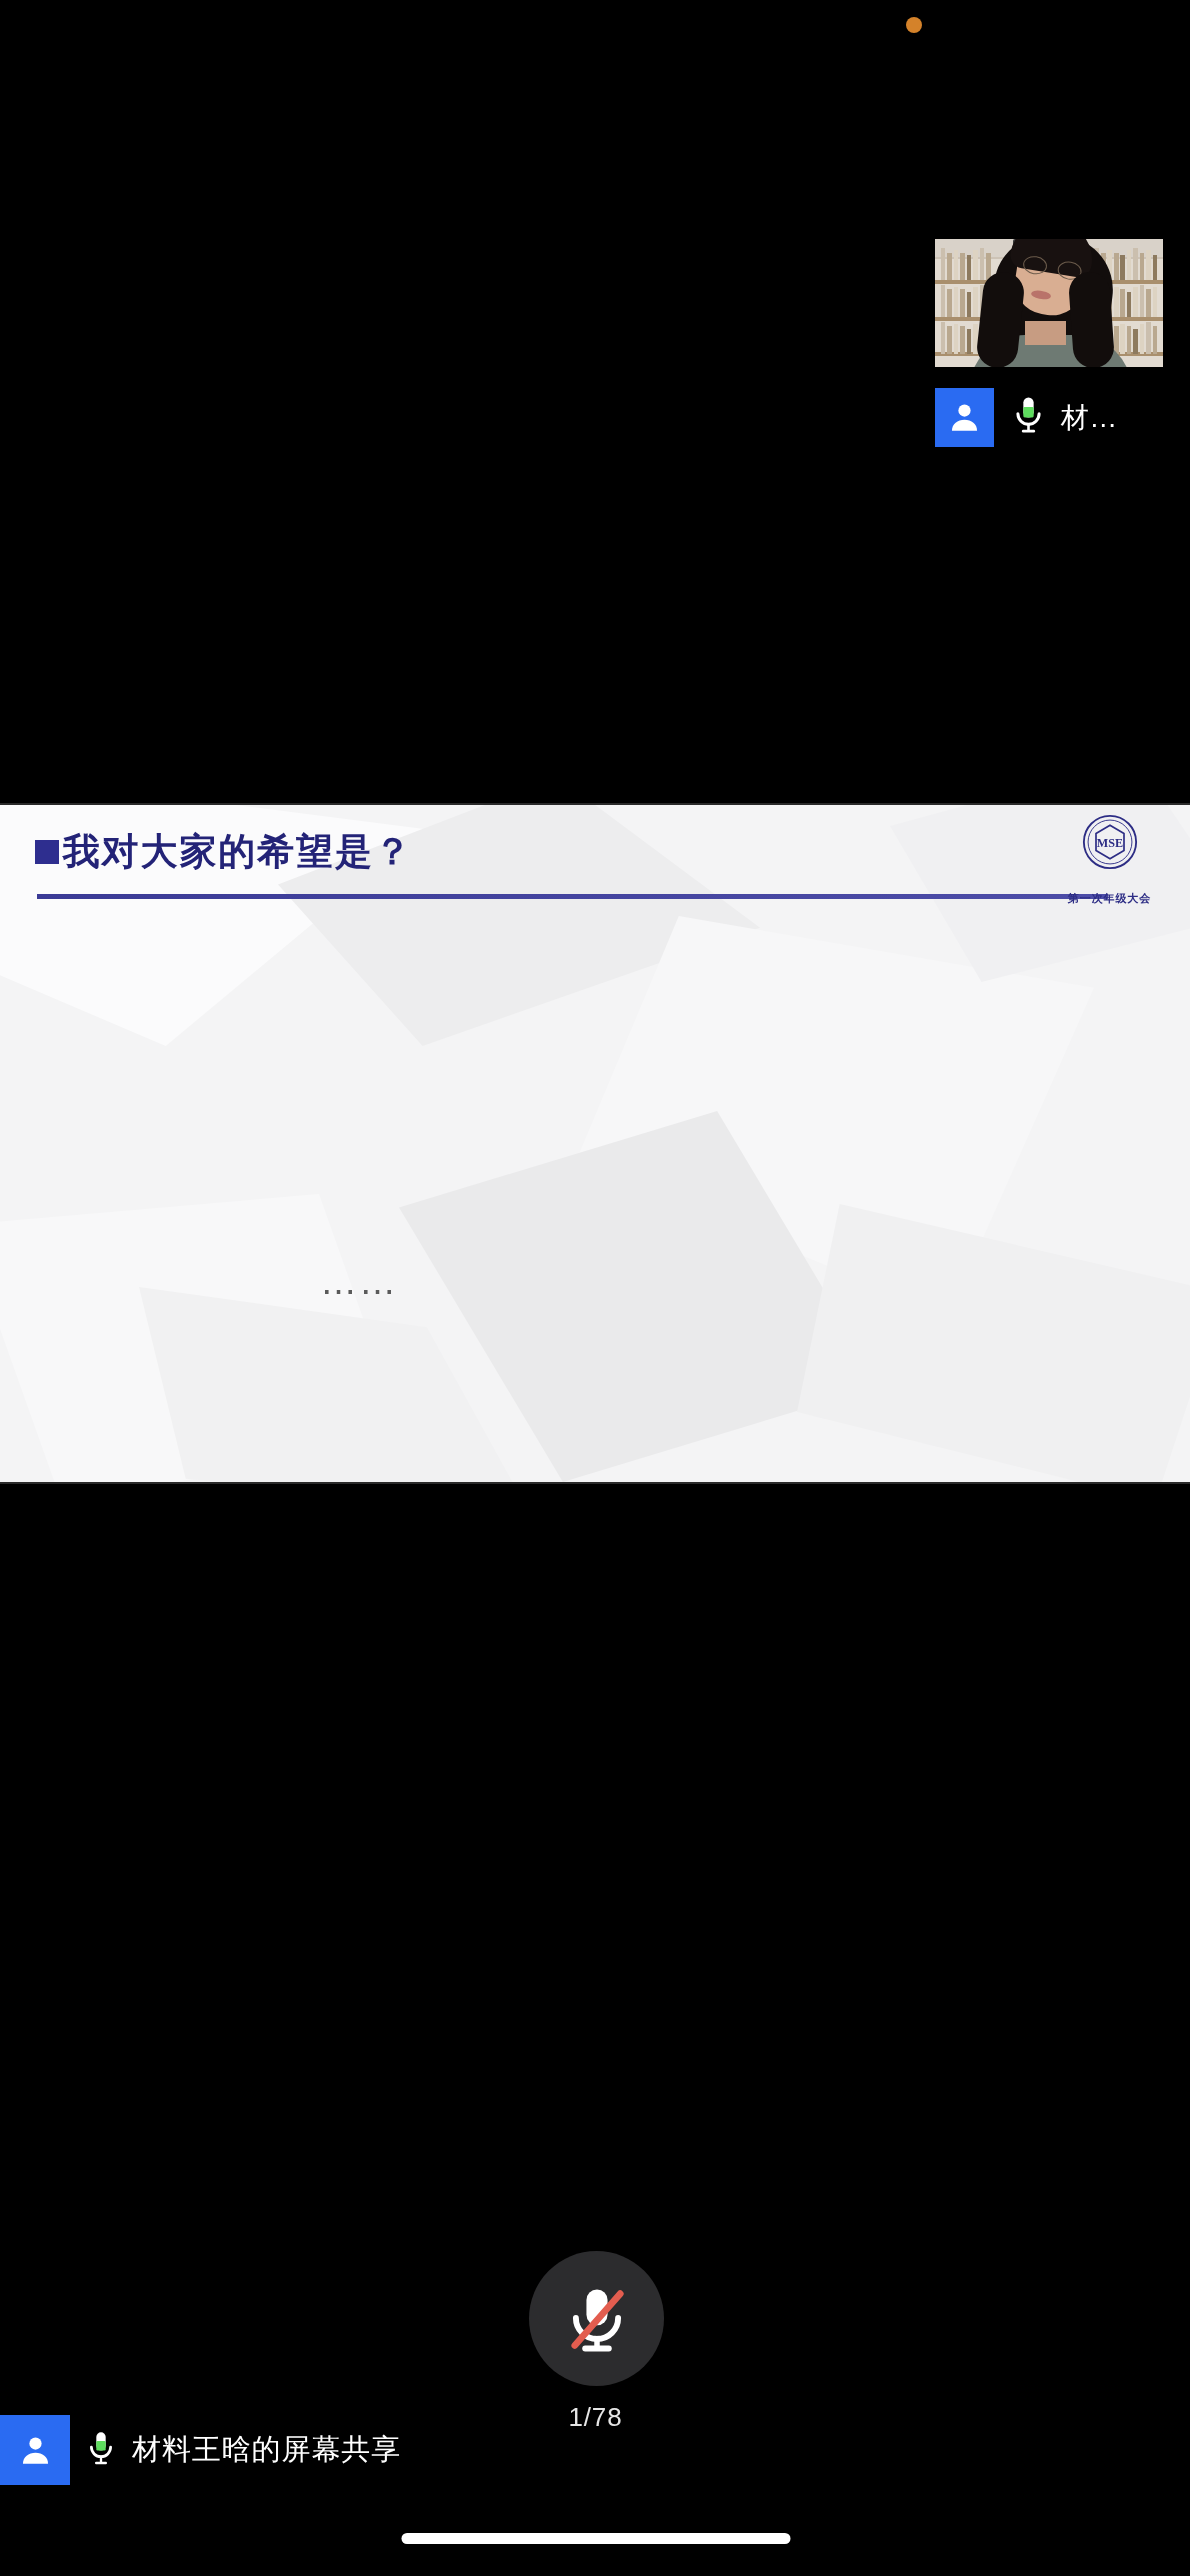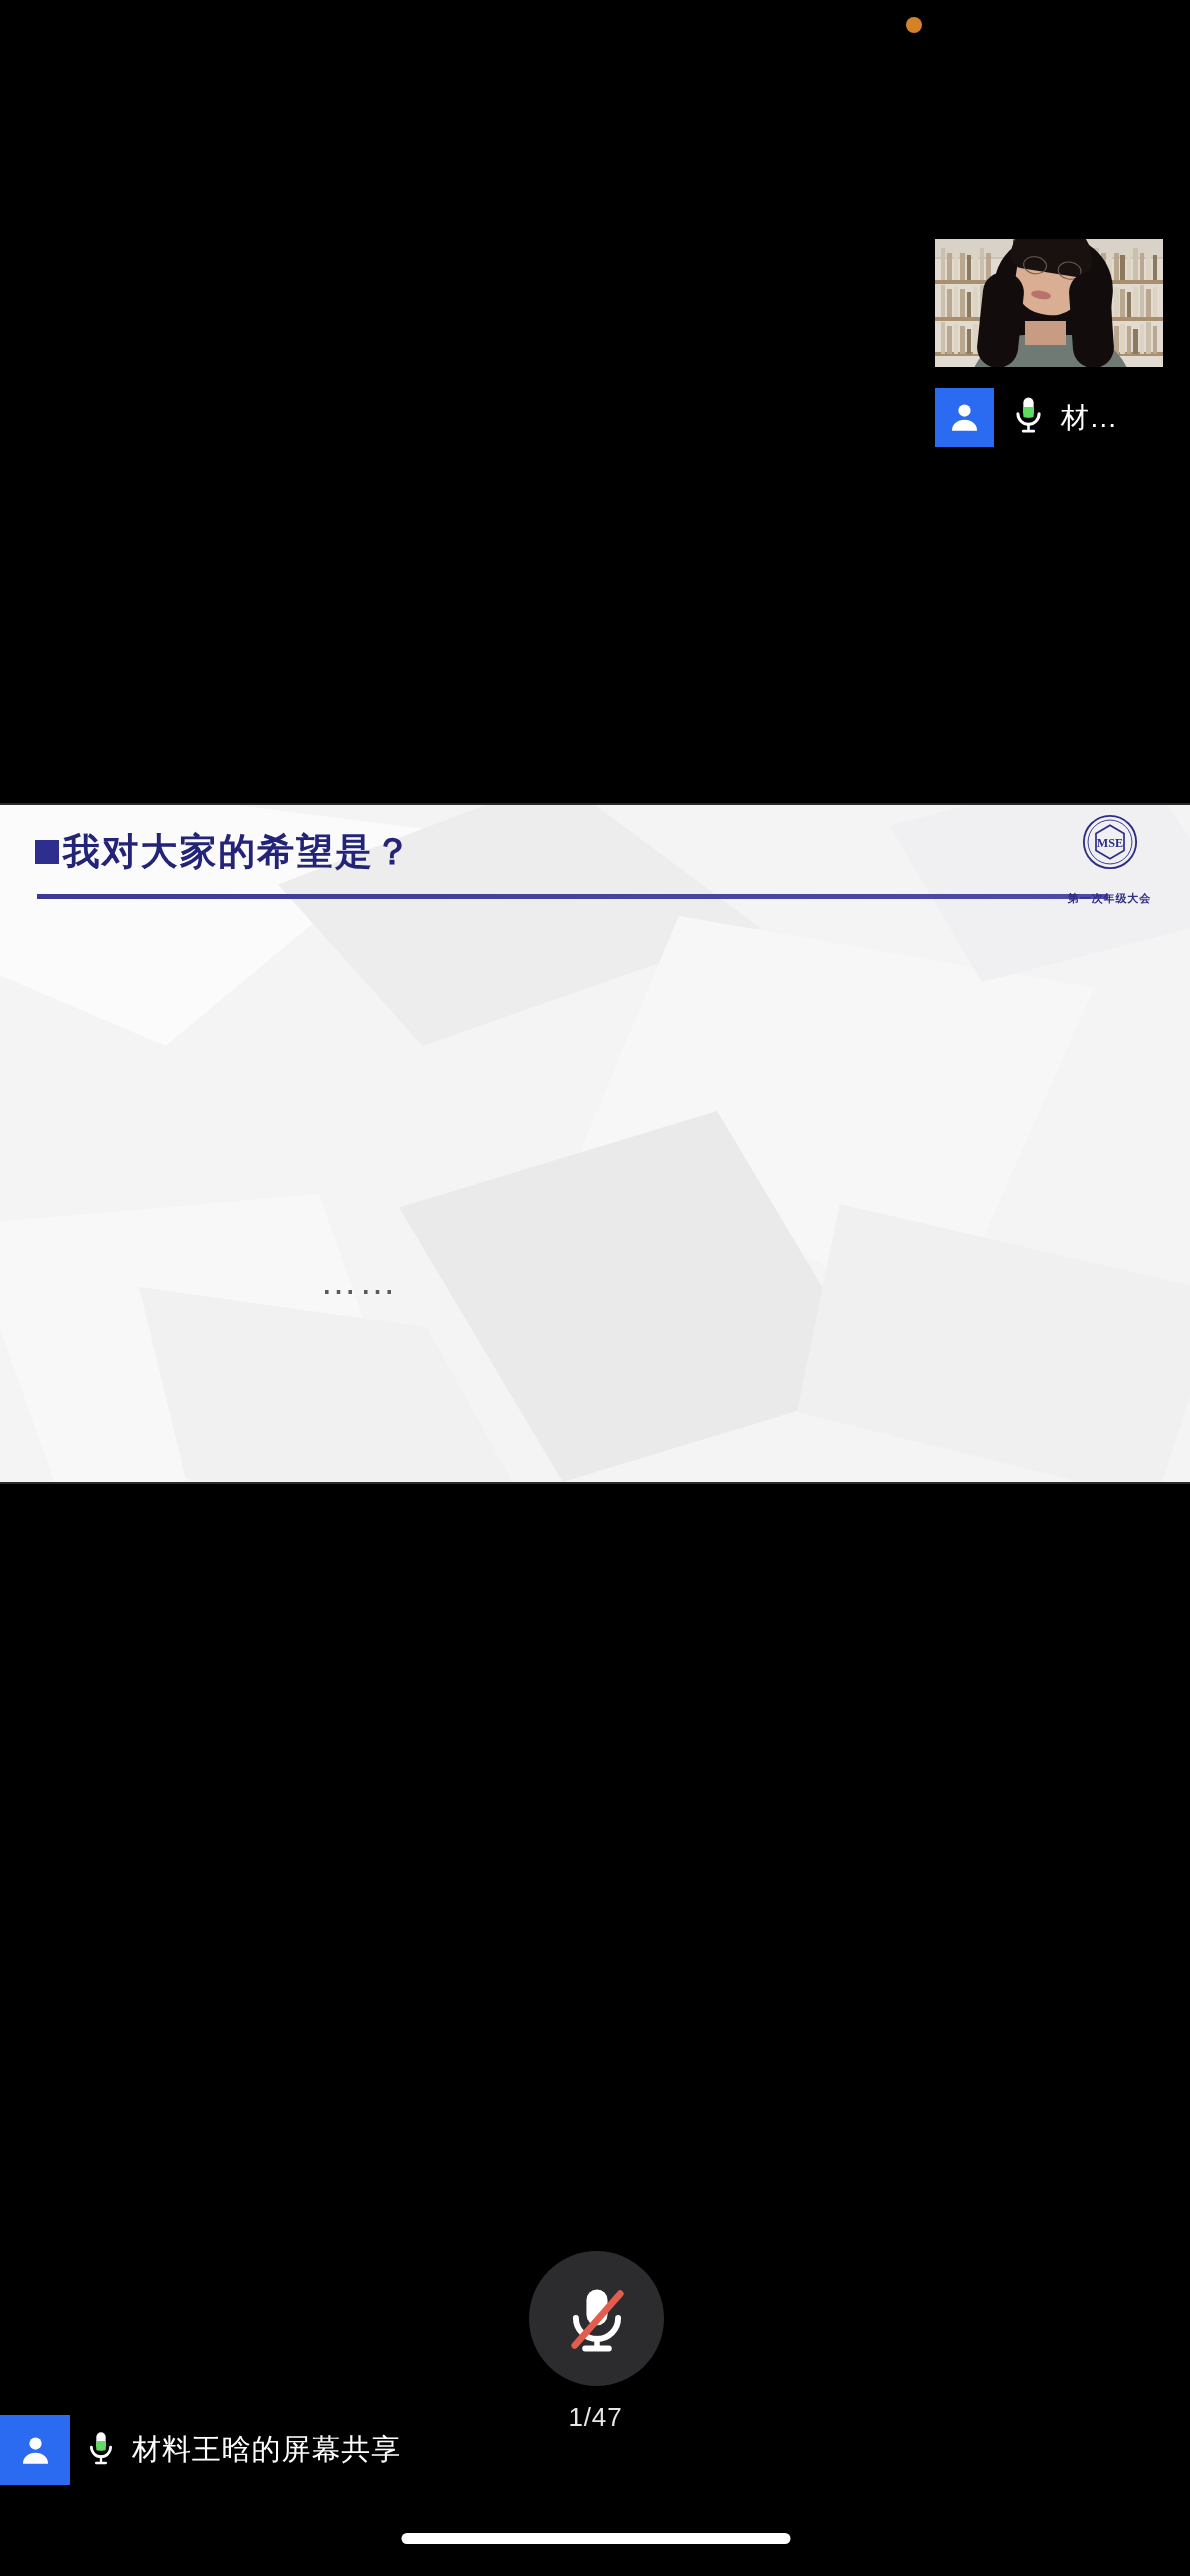--- a/index.html
+++ b/index.html
@@ -342,21 +342,21 @@
 <div id="mute-button">
   <svg class="mute-glyph" viewBox="0 0 36 36">
     <rect x="13" y="4" width="10" height="17" rx="5" fill="#ffffff"></rect>
     <path d="M8 17.5a10 10 0 0 0 20 0" fill="none" stroke="#ffffff" stroke-width="2.8" stroke-linecap="round"></path>
     <rect x="16.7" y="26" width="2.6" height="5.2" fill="#ffffff"></rect>
     <rect x="11" y="30.6" width="14" height="2.8" rx="1.4" fill="#ffffff"></rect>
     <line x1="7.5" y1="30.5" x2="29" y2="6" stroke="#e35d4f" stroke-width="3.2" stroke-linecap="round"></line>
   </svg>
 </div>
 
-<div id="page-indicator">1/47</div>
+<div id="page-indicator">1/78</div>
 
 <div id="share-bar">
   <div class="avatar-tile">
     <svg class="avatar-glyph" viewBox="0 0 24 24">
       <circle cx="12" cy="7.2" r="4.2" fill="#ffffff"></circle>
       <path d="M3.4 21c0-4.6 3.9-7.4 8.6-7.4s8.6 2.8 8.6 7.4z" fill="#ffffff"></path>
     </svg>
   </div>
   <svg class="mic-icon" viewBox="0 0 24 30">
     <rect x="8.4" y="1" width="7.2" height="14" rx="3.6" fill="#ffffff"></rect>

